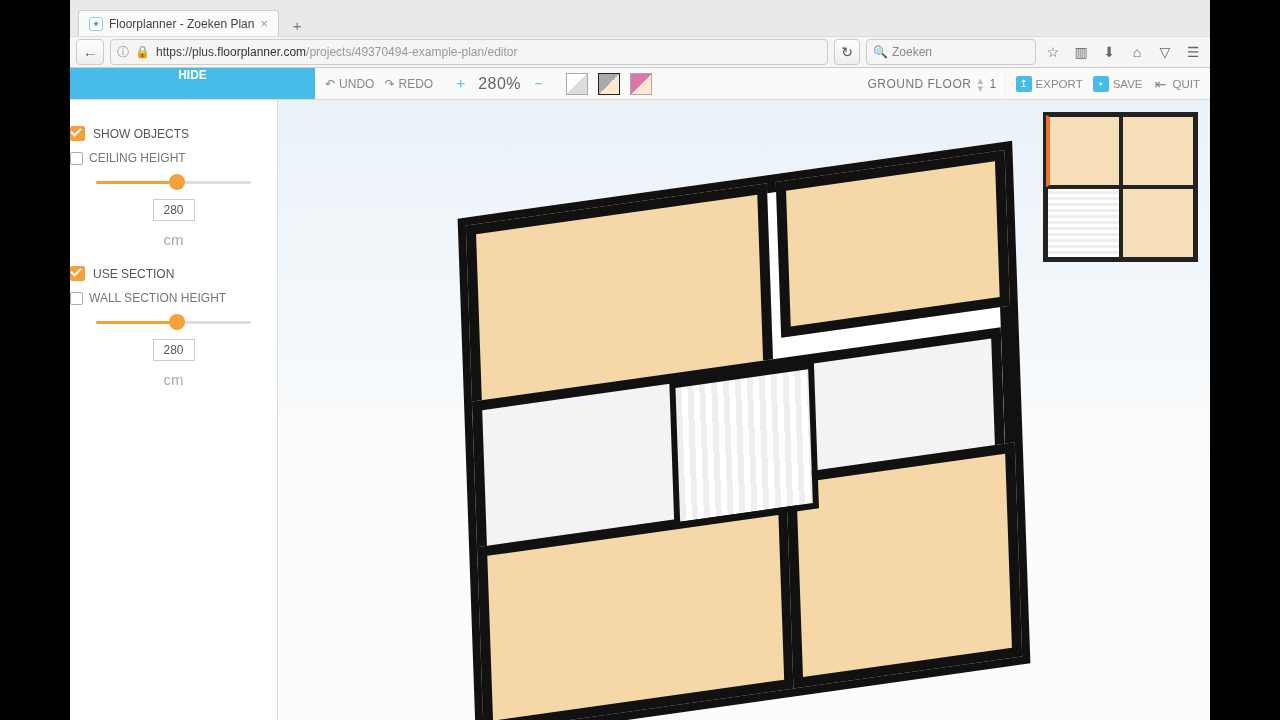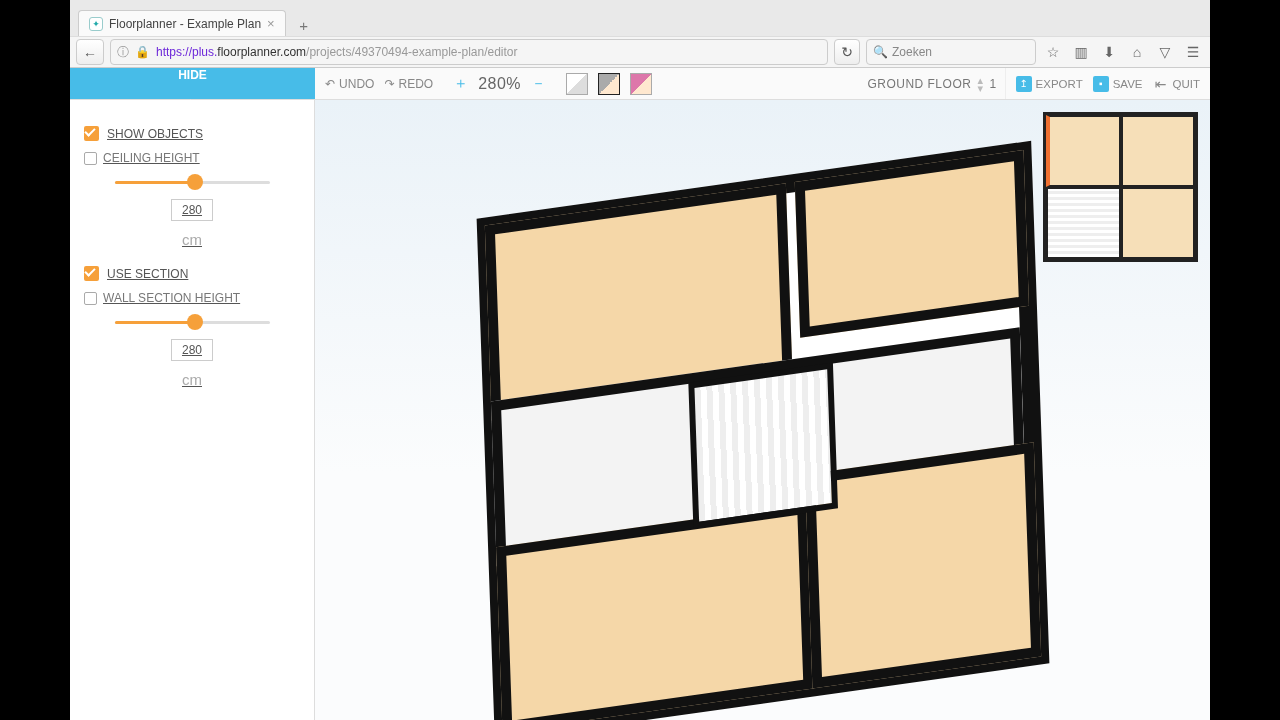--- a/index.html
+++ b/index.html
@@ -32,21 +32,21 @@
   .vs3::before { background: linear-gradient(135deg, #d7a 50%, #ffe8cf 50%); }
   .spacer { flex: 1; }
   .floor-sel { font-size: 12px; color: #777; letter-spacing: 0.5px; display: flex; align-items: center; gap: 6px; cursor: pointer; padding: 0 8px; }
   .floor-sel .chev { color: #bbb; font-size: 11px; line-height: 8px; display: flex; flex-direction: column; }
   .right-actions { display: flex; align-items: center; gap: 10px; padding: 0 10px; border-left: 1px solid #eee; }
   .ract { display: flex; align-items: center; gap: 4px; font-size: 11.5px; color: #888; cursor: pointer; }
   .ract .ico { width: 16px; height: 16px; display: flex; align-items: center; justify-content: center; background: #47bce8; color: #fff; font-size: 10px; border-radius: 2px; }
   .ract.quit .ico { background: transparent; color: #888; font-size: 14px; }
   
   .main { display: flex; height: calc(100% - 100px); }
-  .sidebar { width: 245px; background: #fff; border-right: 1px solid #ddd; padding: 20px 14px; font-size: 12px; color: #555; text-decoration: underline; }
+  .sidebar { width: 208px; background: #fff; border-right: 1px solid #ddd; padding: 20px 0; font-size: 12px; color: #555; }
   .check-row { display: flex; align-items: center; gap: 8px; margin-top: 6px; margin-bottom: 6px; }
   .check { width: 15px; height: 15px; background: #f6a03a; position: relative; border-radius: 2px; cursor: pointer; }
   .check::after { content: ""; position: absolute; left: 3px; top: 0px; width: 4px; height: 8px; border: solid #fff; border-width: 0 2px 2px 0; transform: rotate(45deg); }
   .label-row { display: flex; align-items: center; gap: 6px; color: #777; margin-top: 10px; }
   .label-row .h-icon { width: 13px; height: 13px; border: 1px solid #aaa; border-radius: 2px; position: relative; }
   .slider-row { display: flex; align-items: center; gap: 10px; margin-top: 10px; margin-bottom: 18px; flex-direction: column; }
   .slider { position: relative; width: 155px; height: 14px; cursor: pointer; }
   .slider .track { position: absolute; top: 6px; left: 0; right: 0; height: 3px; background: #ddd; border-radius: 2px; }
   .slider .fill { position: absolute; top: 6px; left: 0; height: 3px; background: #f6a03a; border-radius: 2px; width: 52%; }
   .slider .thumb { position: absolute; top: -1px; left: calc(52% - 8px); width: 16px; height: 16px; background: #f6a03a; border-radius: 50%; }
@@ -72,33 +72,33 @@
   .url-main { color:#333; }
 </style>
 </head>
 <body>
 
 <div class="stage">
 
   <div class="tabbar">
     <div class="tab">
       <span class="favicon">✦</span>
-      <span>Floorplanner - Example Plan</span>
+      <span>Floorplanner - Zoeken Plan</span>
       <span class="close">×</span>
     </div>
     <div class="newtab">+</div>
   </div>
 
   <div class="addrbar">
     <div class="nav-btn">←</div>
     <div class="urlfield">
       <span style="color:#999">ⓘ</span>
       <span class="lock">🔒</span>
       <span style="white-space:nowrap;overflow:hidden;">
-        <span style="color:#6d28d9">https://plus.</span><span class="url-main">floorplanner.com</span><span style="color:#999">/projects/49370494-example-plan/editor</span>
+        <span style="color:#404040">https://plus.</span><span class="url-main">floorplanner.com</span><span style="color:#999">/projects/49370494-example-plan/editor</span>
       </span>
     </div>
     <div class="nav-btn" style="width:26px">↻</div>
     <div class="searchfield">
       <span>🔍</span>
       <span>Zoeken</span>
     </div>
     <div class="chrome-icon">☆</div>
     <div class="chrome-icon">▥</div>
     <div class="chrome-icon">⬇</div>

